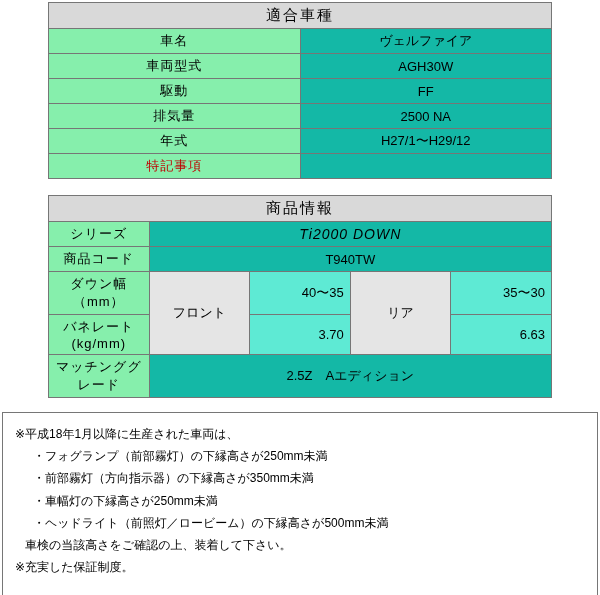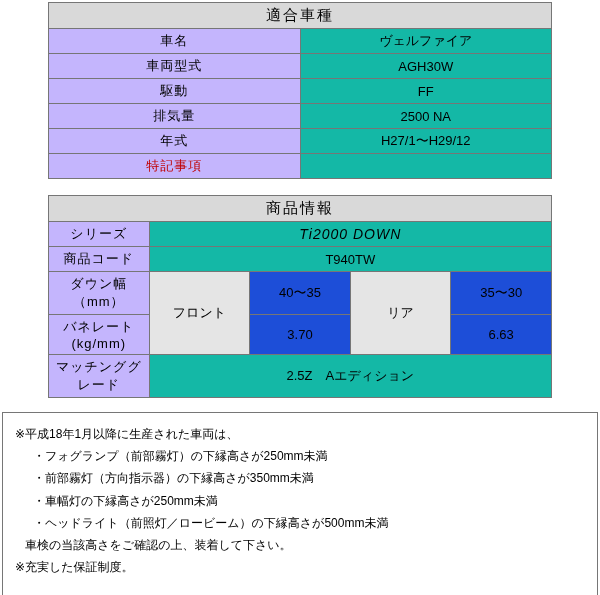--- a/index.html
+++ b/index.html
@@ -38,21 +38,21 @@
   }
   .sect-title {
     background: #d9d9d9;
     text-align: center;
     font-weight: bold;
     font-size: 15px;
     letter-spacing: 2px;
     height: 26px;
   }
   .lbl {
-    background: #c4b5fd;
+    background: #86efac;
     text-align: center;
     width: 150px;
     font-size: 13px;
     letter-spacing: 1px;
   }
   .val {
     background: #14b8a6;
     text-align: center;
     font-size: 13px;
     padding-left: 8px;
@@ -67,23 +67,23 @@
     font-size: 14px;
     letter-spacing: 1px;
   }
   .mini {
     text-align: center;
     width: 74px;
     background: #e5e5e5;
     font-size: 13px;
   }
   .numcell {
-    text-align: center;
+    text-align: right;
     padding-left: 8px;
-    background: #1d4ed8;
+    background: #5eead4;
     font-size: 13px;
   }
   .spacer {
     height: 14px;
   }
   .notes {
     width: 596px;
     margin: 14px auto 0 auto;
     border: 1px solid #767676;
     box-sizing: border-box;

